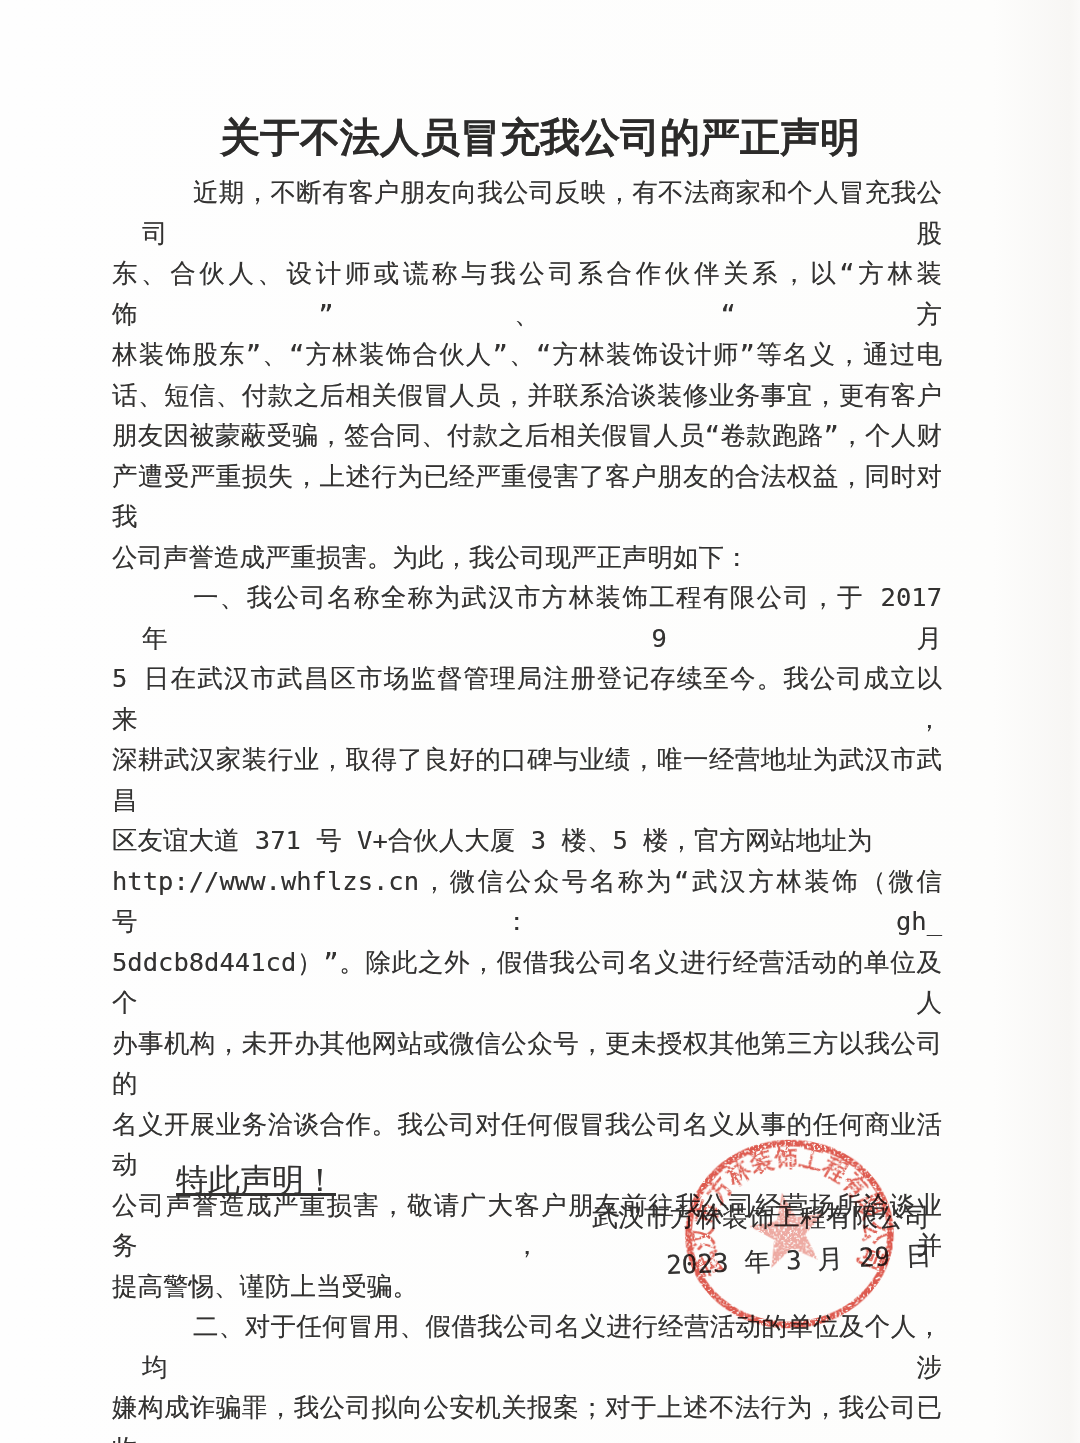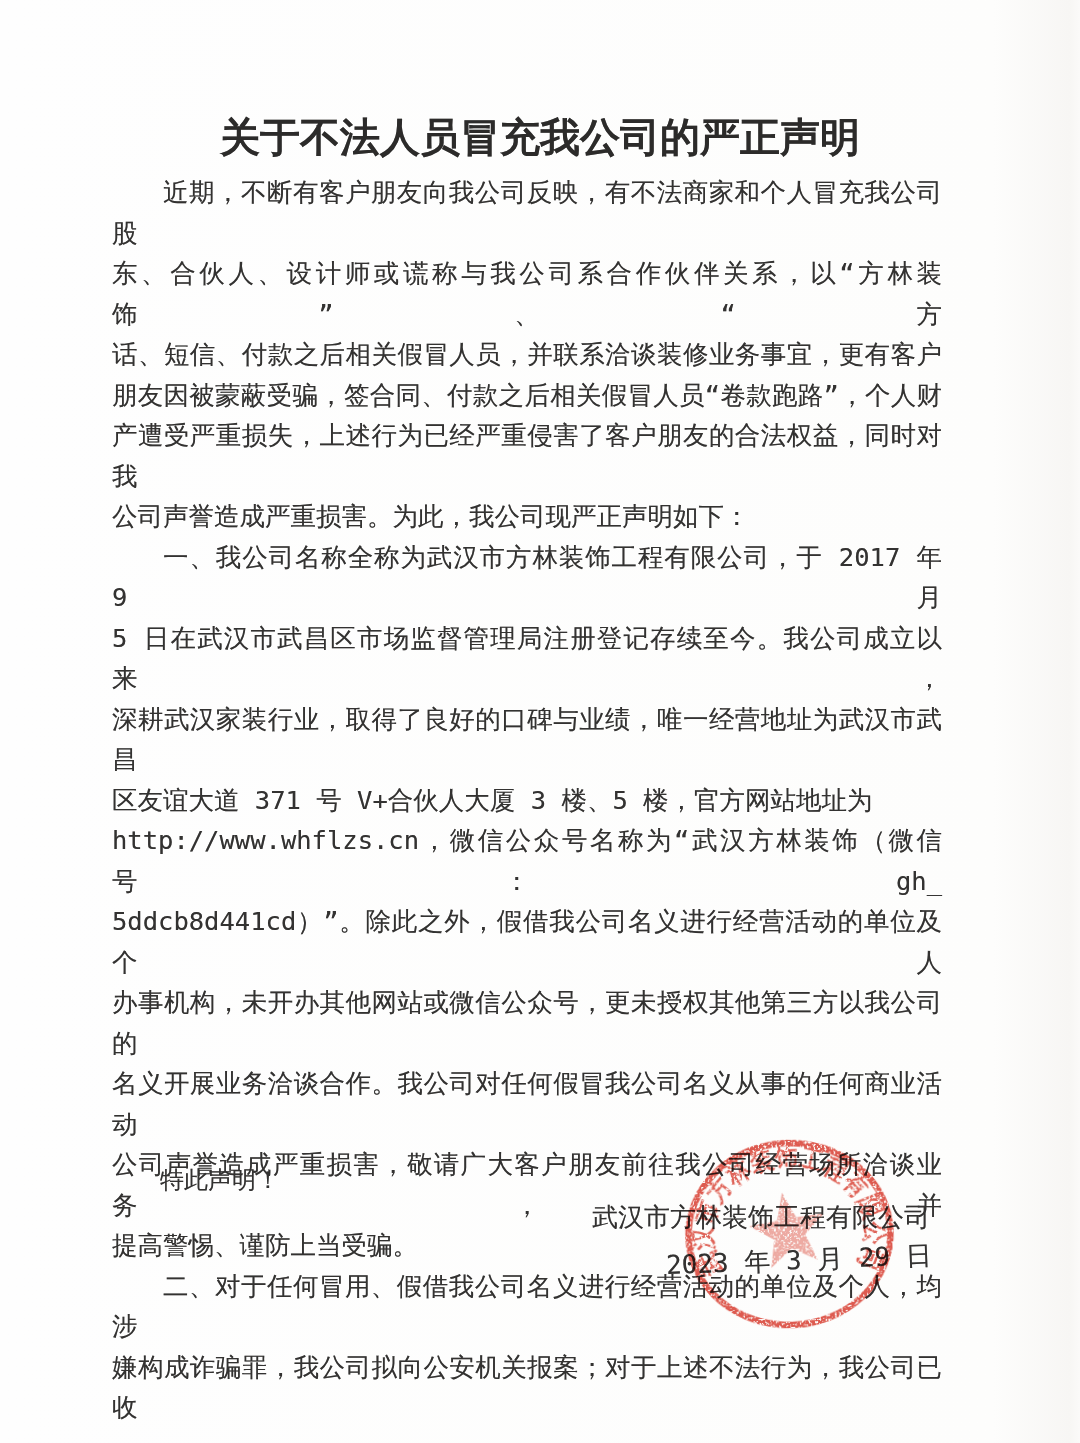--- a/index.html
+++ b/index.html
@@ -23,25 +23,26 @@
     margin-top:48px;
   }
   .content{
     position:absolute;left:112px;top:172px;width:830px;
     font-size:25.5px;line-height:40.5px;
     text-shadow:0 0 .5px rgba(45,45,45,.45);
   }
   .line{white-space:pre-wrap;}
   .j{text-align:justify;text-align-last:justify;text-justify:distribute;}
   .s{text-align:left;text-align-last:left;}
-  .f{text-indent:2em;}
+  .f{text-indent:2em;margin-left:30px;}
   .closing{
     position:absolute;left:112px;top:1160px;width:830px;
-    font-size:24px;line-height:40px;text-indent:2em;
+    font-size:32px;line-height:40px;text-indent:2em;
     text-shadow:0 0 .5px rgba(45,45,45,.45);
+    text-decoration:underline;
   }
   .sig-company{
     position:absolute;top:1200px;right:150px;
     font-size:26px;line-height:34px;
     text-shadow:0 0 .5px rgba(45,45,45,.45);
   }
   .sig-date{
     position:absolute;top:1243px;right:148px;
     font-size:26px;line-height:34px;
     transform:rotate(-2.2deg);
@@ -60,20 +61,21 @@
 </head>
 <body>
 
 <div class="page">
 
   <div class="title">关于不法人员冒充我公司的严正声明</div>
 
   <div class="content">
     <div class="line f j">近期，不断有客户朋友向我公司反映，有不法商家和个人冒充我公司股</div>
     <div class="line j">东、合伙人、设计师或谎称与我公司系合作伙伴关系，以“方林装饰”、“方</div>
+    <div class="line j">林装饰股东”、“方林装饰合伙人”、“方林装饰设计师”等名义，通过电</div>
     <div class="line j">话、短信、付款之后相关假冒人员，并联系洽谈装修业务事宜，更有客户</div>
     <div class="line j">朋友因被蒙蔽受骗，签合同、付款之后相关假冒人员“卷款跑路”，个人财</div>
     <div class="line j">产遭受严重损失，上述行为已经严重侵害了客户朋友的合法权益，同时对我</div>
     <div class="line s">公司声誉造成严重损害。为此，我公司现严正声明如下：</div>
     <div class="line f j">一、我公司名称全称为武汉市方林装饰工程有限公司，于 2017 年 9 月</div>
     <div class="line j">5 日在武汉市武昌区市场监督管理局注册登记存续至今。我公司成立以来，</div>
     <div class="line j">深耕武汉家装行业，取得了良好的口碑与业绩，唯一经营地址为武汉市武昌</div>
     <div class="line s">区友谊大道 371 号 V+合伙人大厦 3 楼、5 楼，官方网站地址为</div>
     <div class="line j">http://www.whflzs.cn，微信公众号名称为“武汉方林装饰（微信号：gh_</div>
     <div class="line j">5ddcb8d441cd）”。除此之外，假借我公司名义进行经营活动的单位及个人</div>

